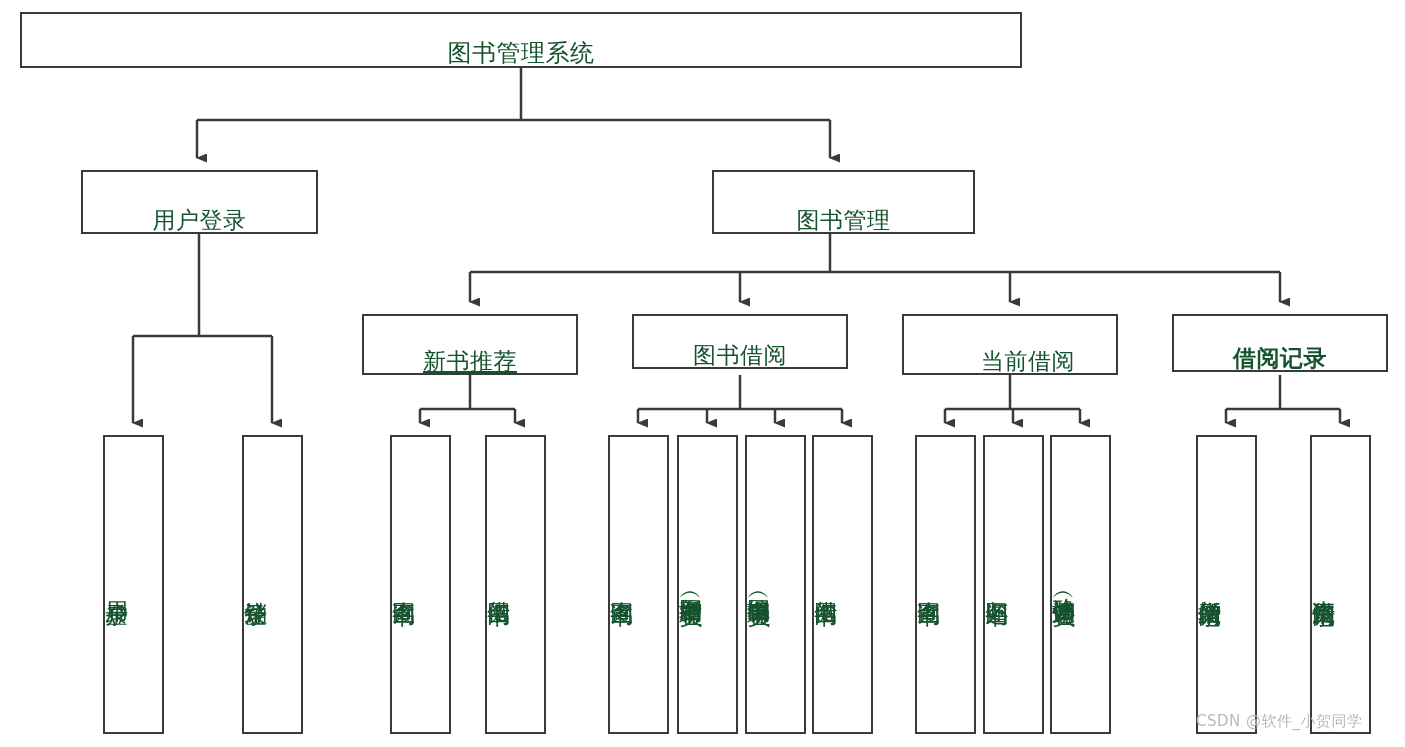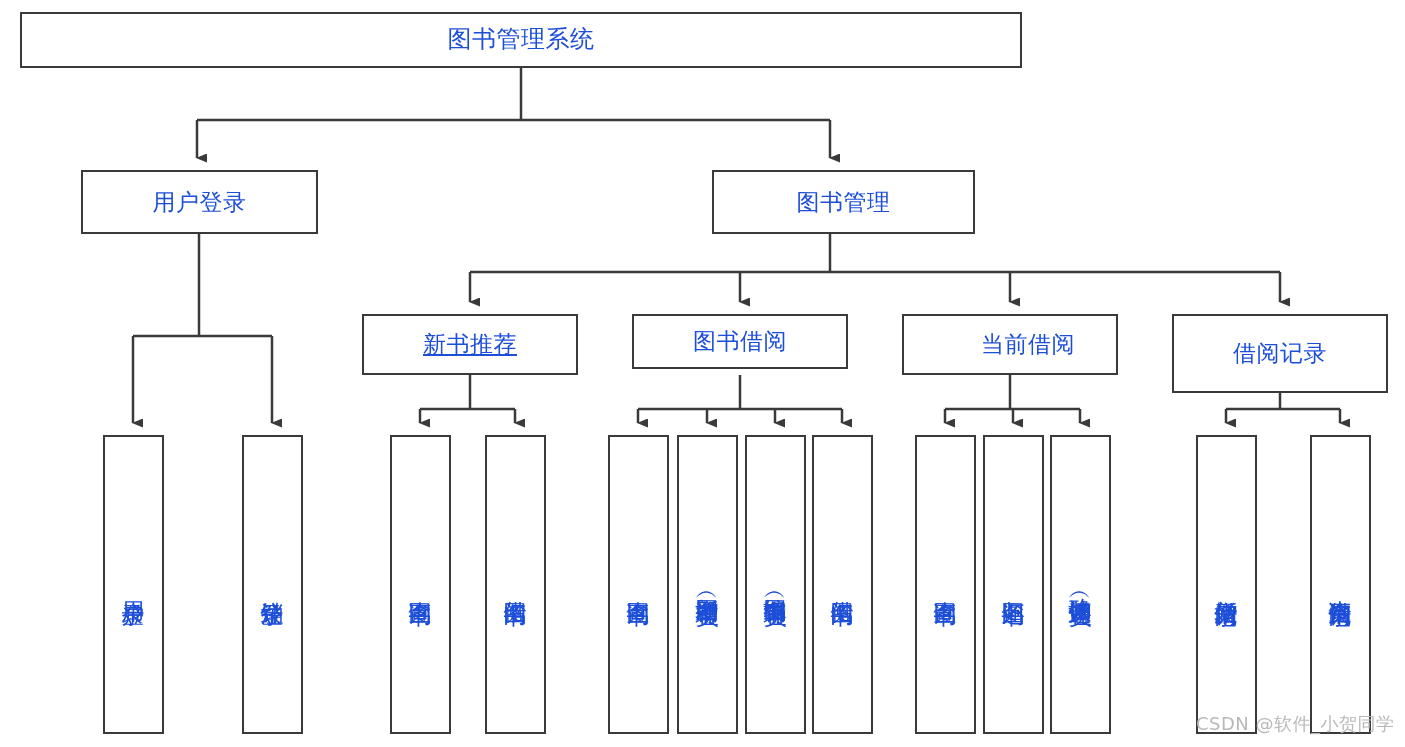--- a/index.html
+++ b/index.html
@@ -24,23 +24,23 @@
     width: 1405px;
     height: 747px;
     pointer-events: none;
   }
   .node {
     position: absolute;
     box-sizing: border-box;
     border: 2.5px solid #3a3a3a;
     background: #ffffff;
     display: flex;
-    align-items: center;
+    align-items: flex-end;
     justify-content: center;
-    color: #1d4ed8;
+    color: #14532d;
     line-height: 1.05;
   }
   .node.h {
     font-size: 23px;
     letter-spacing: 0.5px;
   }
   .node.v {
     font-size: 23px;
     writing-mode: vertical-rl;
     text-orientation: upright;
@@ -53,21 +53,21 @@
     white-space: nowrap;
     display: block;
   }
   .node.root {
     font-size: 24px;
   }
   .watermark {
     position: absolute;
     left: 1196px;
     top: 712px;
-    font-size: 18px;
+    font-size: 15px;
     color: #b9b9b9;
     white-space: nowrap;
     letter-spacing: 0.5px;
   }
 </style>
 </head>
 <body>
 
 <div id="canvas">
 
@@ -134,21 +134,21 @@
 
   <div class="node h" style="left: 362px; top: 314px; width: 216px; height: 61px; text-decoration: underline;">
     <span>新书推荐</span>
   </div>
   <div class="node h" style="left: 632px; top: 314px; width: 216px; height: 55px;">
     <span>图书借阅</span>
   </div>
   <div class="node h" style="left: 902px; top: 314px; width: 216px; height: 61px; padding-left: 36px;">
     <span>当前借阅</span>
   </div>
-  <div class="node h" style="left: 1172px; top: 314px; width: 216px; height: 79px;">
+  <div class="node h" style="left: 1172px; top: 314px; width: 216px; height: 58px; font-weight: bold;">
     <span>借阅记录</span>
   </div>
 
   <div class="node v" style="left: 103px; top: 435px; width: 61px; height: 299px;">
     <span class="vtext">用户登录</span>
   </div>
   <div class="node v" style="left: 242px; top: 435px; width: 61px; height: 299px;">
     <span class="vtext">注销登录</span>
   </div>
   <div class="node v" style="left: 390px; top: 435px; width: 61px; height: 299px;">

